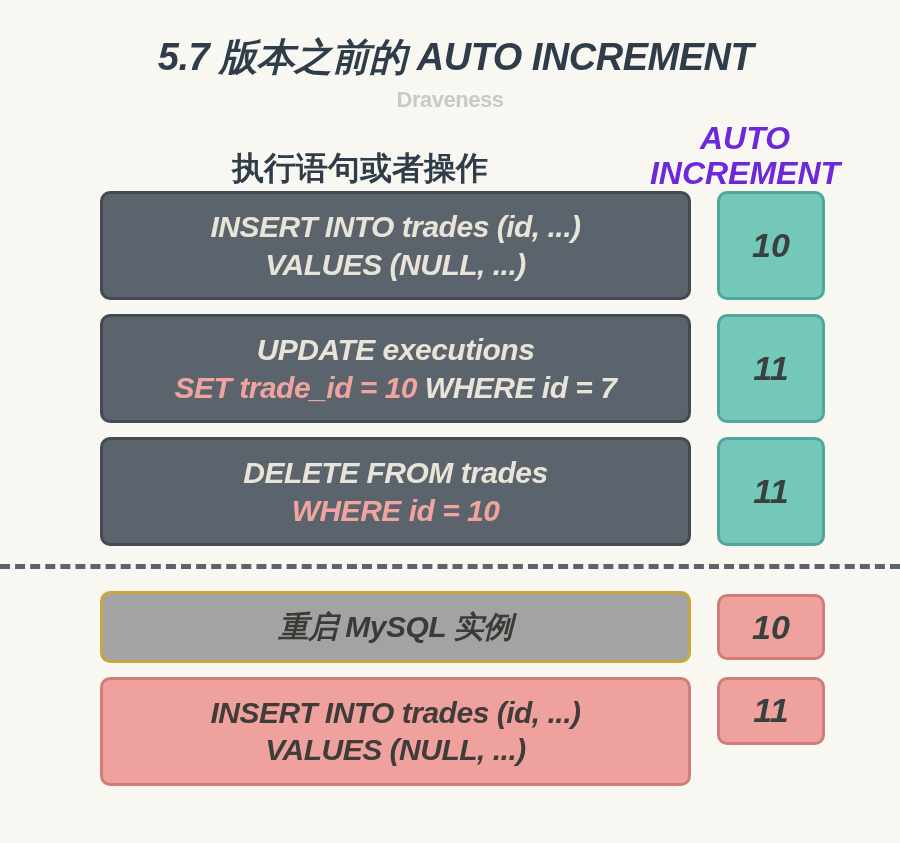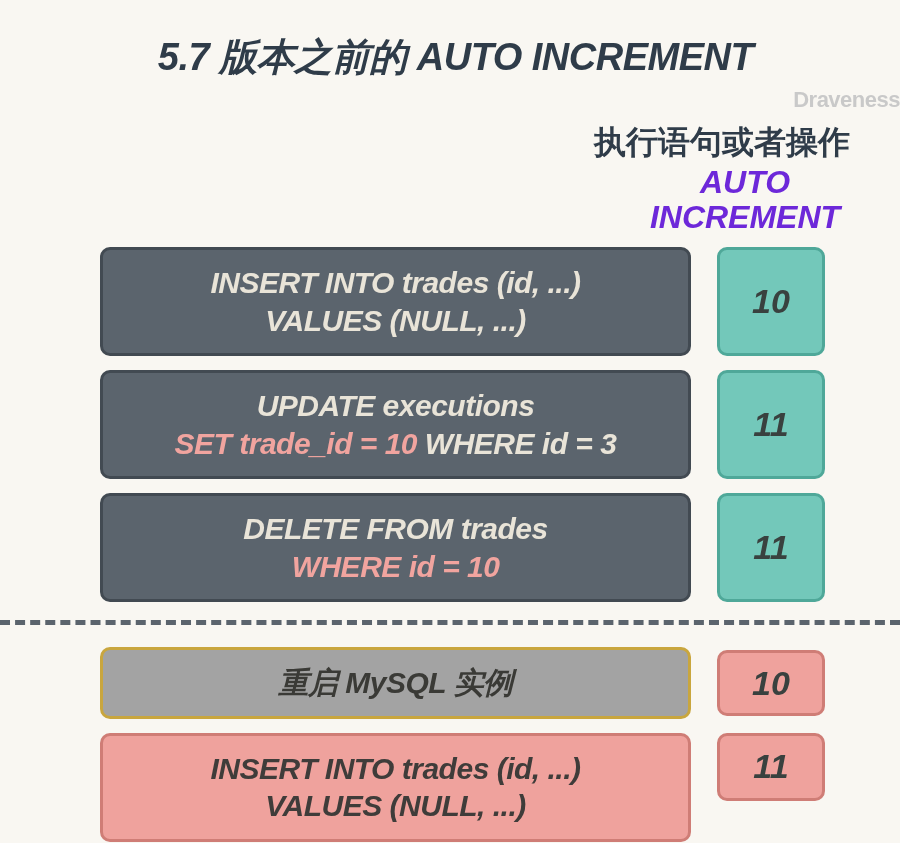--- a/index.html
+++ b/index.html
@@ -22,28 +22,25 @@
       font-style: italic;
       letter-spacing: -0.5px;
       padding-left: 11px;
     }
     .subtitle {
       font-size: 22px;
       font-weight: 900;
       color: #c9c9c9;
       margin-top: 4px;
       letter-spacing: -0.5px;
-      text-align: right;
     }
     .columns-header {
       display: flex;
       align-items: flex-end;
-      margin-bottom: 12px;
       padding: 0 40px 0 100px;
-      flex-direction: column;
     }
     .col1-header {
       flex: 1;
       font-size: 32px;
       font-weight: 900;
       color: #2f3c49;
       text-align: center;
       padding-right: 10px;
     }
     .col2-header {
@@ -153,21 +150,21 @@
     <div class="stmt stmt-dark">
       <span>INSERT INTO trades (id, ...)</span><br>
       <span>VALUES (NULL, ...)</span>
     </div>
     <div class="val val-teal">10</div>
   </div>
 
   <div class="row">
     <div class="stmt stmt-dark">
       <span>UPDATE executions</span><br>
-      <span class="highlight">SET trade_id = 10</span><span> WHERE id = 3</span>
+      <span class="highlight">SET trade_id = 10</span><span> WHERE id = 7</span>
     </div>
     <div class="val val-teal">11</div>
   </div>
 
   <div class="row">
     <div class="stmt stmt-dark">
       <span>DELETE FROM trades</span><br>
       <span class="highlight">WHERE id = 10</span>
     </div>
     <div class="val val-teal">11</div>

